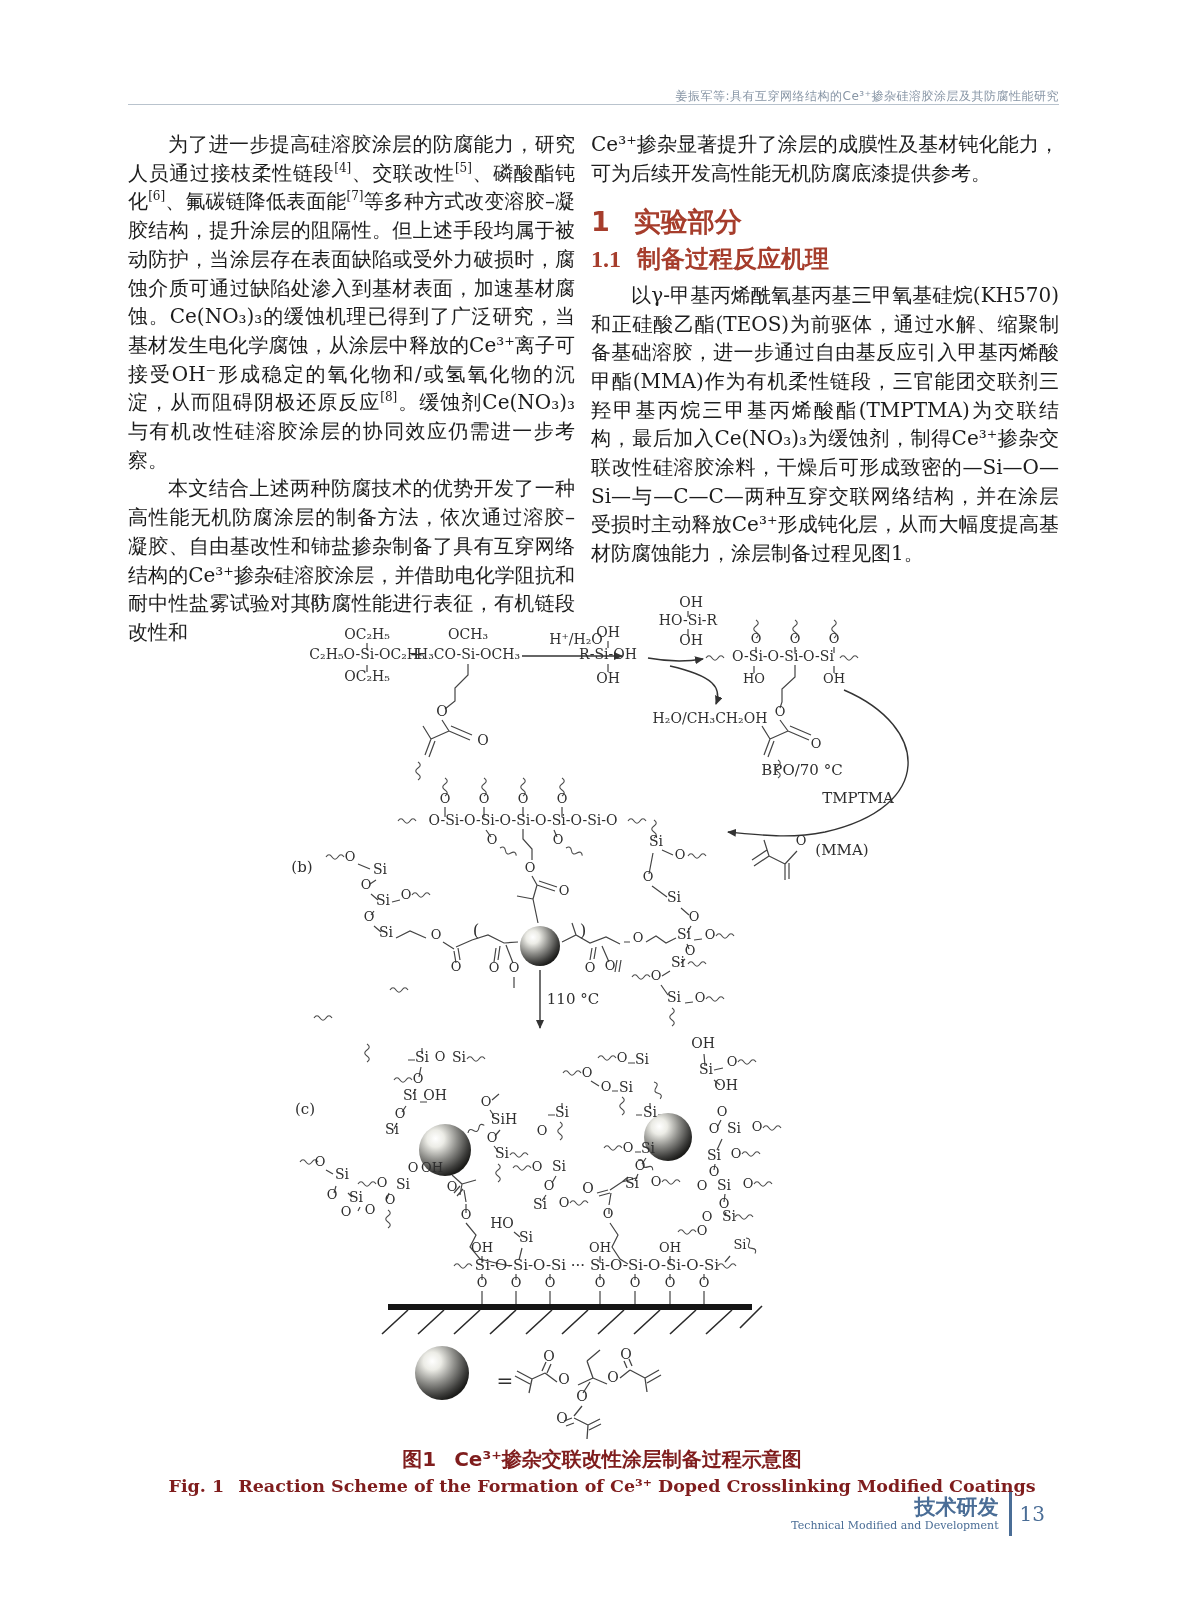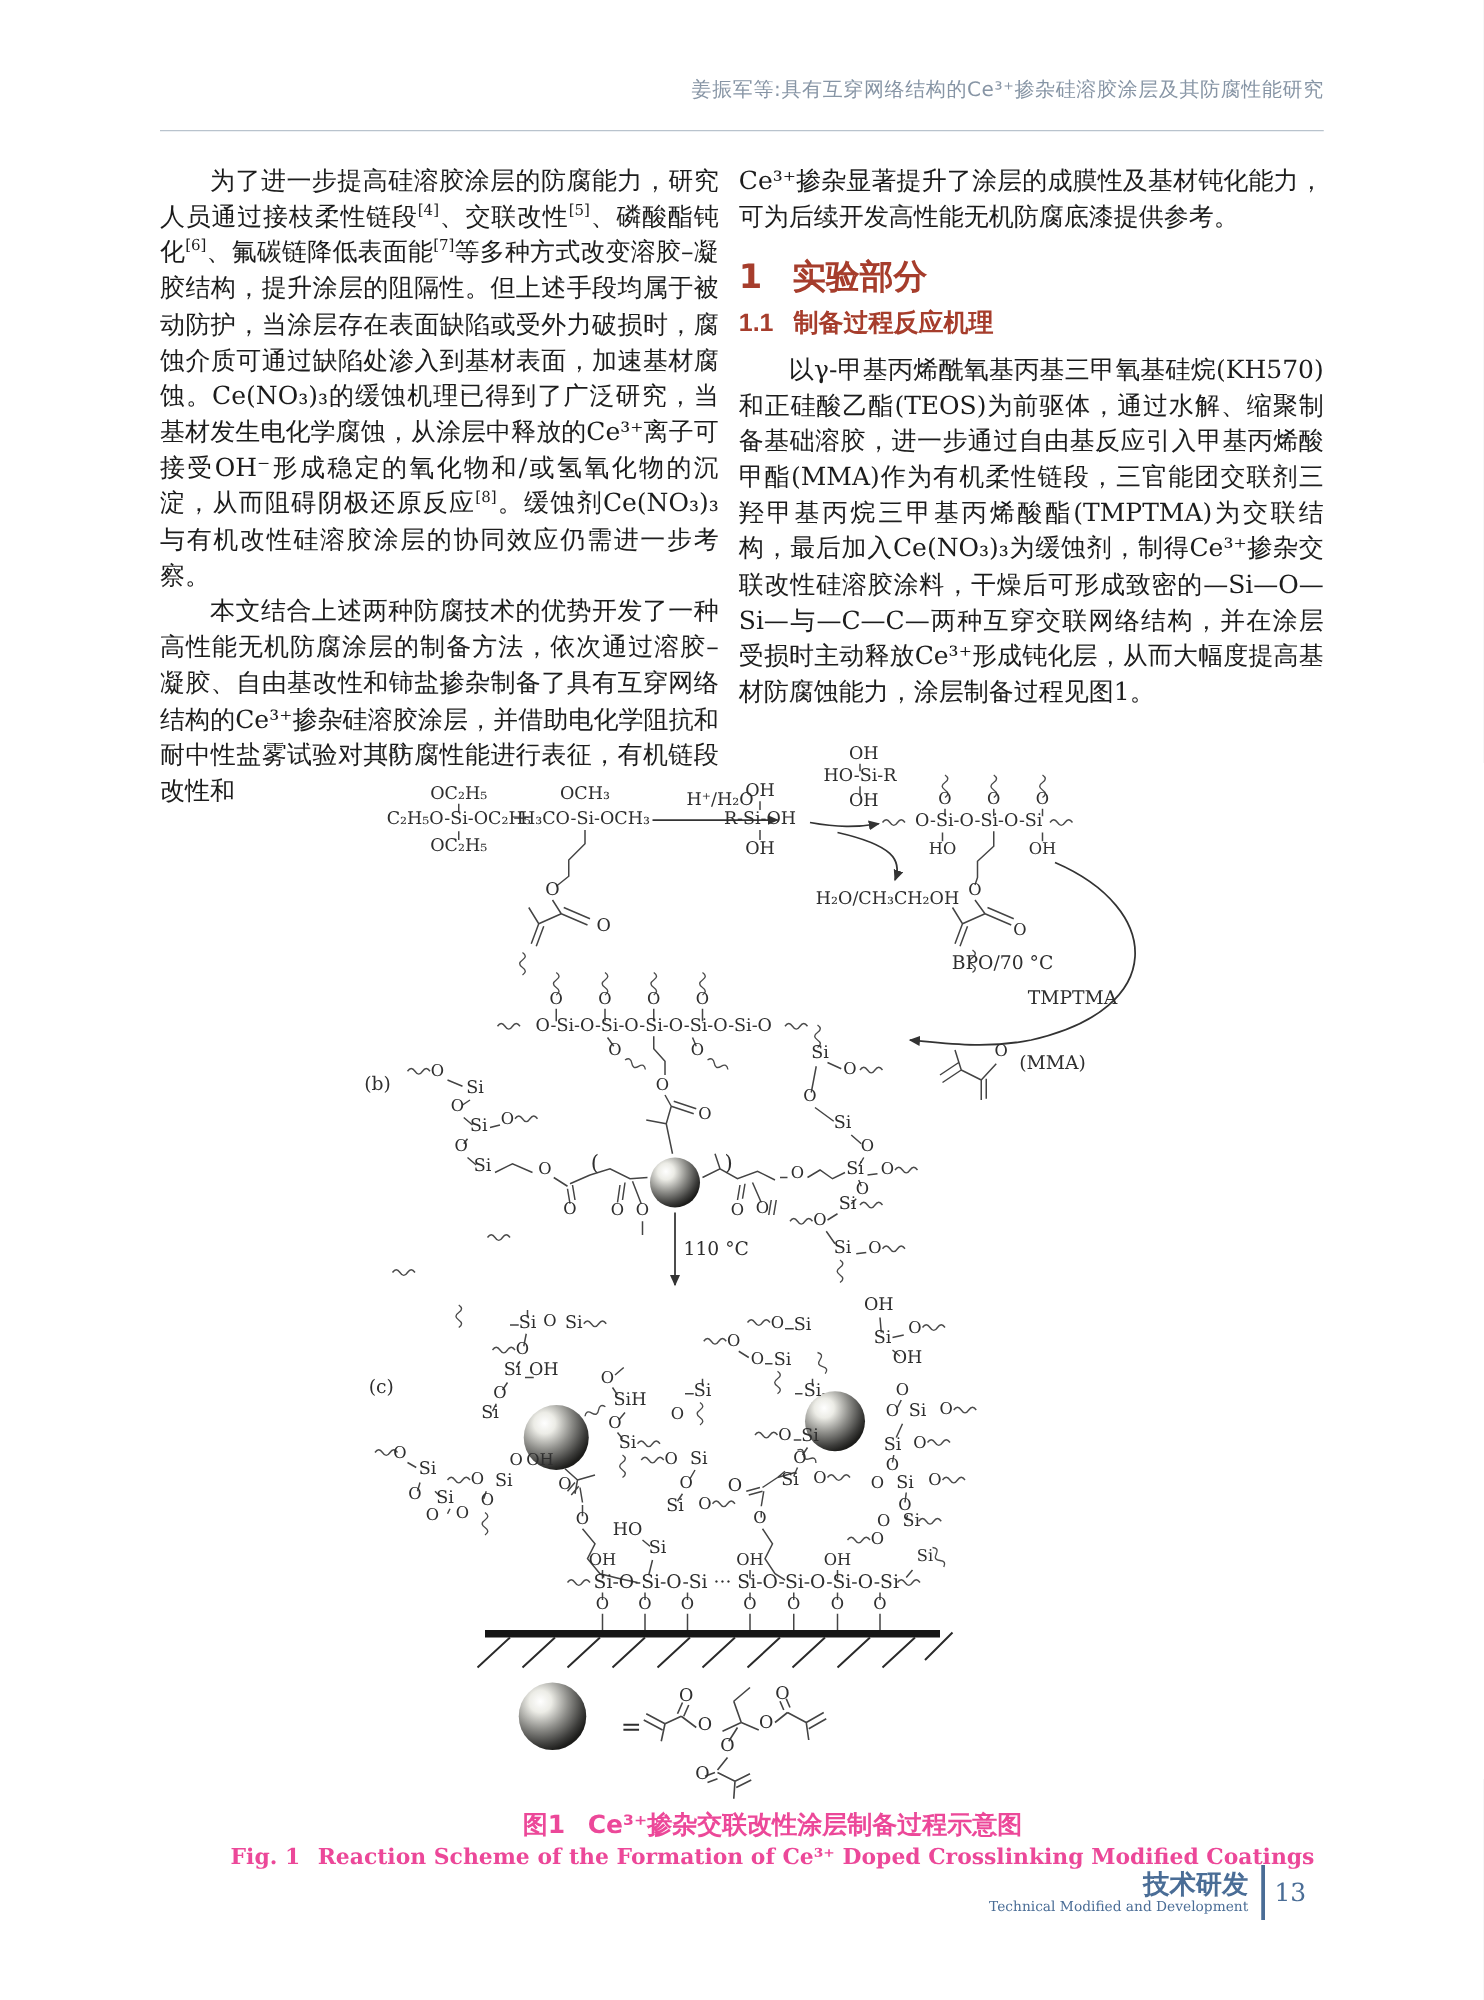--- a/index.html
+++ b/index.html
@@ -6,43 +6,43 @@
     --accent:#a63d2c;
     --footer-blue:#4a6d96;
     --header-gray:#8795a5;
     --ink:#1c1c1c;
     --fig-ink:#3a3a3a;
   }
   *{margin:0;padding:0;box-sizing:border-box;}
   body{background:#e8e8e8;font-family:"DejaVu Serif","Liberation Serif",serif;}
   .page{position:relative;width:1187px;height:1600px;background:#ffffff;margin:0 auto;overflow:hidden;}
 
-  .running-title{position:absolute;top:62px;left:128px;width:931px;text-align:right;
-    font-family:"DejaVu Sans","Liberation Sans",sans-serif;font-size:16px;color:var(--header-gray);letter-spacing:.5px;}
+  .running-title{position:absolute;top:88px;left:128px;width:931px;text-align:right;
+    font-family:"DejaVu Sans","Liberation Sans",sans-serif;font-size:12px;color:var(--header-gray);letter-spacing:.5px;}
   .header-rule{position:absolute;top:104px;left:128px;width:931px;height:1px;background:#b9c3cd;}
 
   .col{position:absolute;top:130px;font-size:20px;line-height:28.7px;color:var(--ink);
     text-align:justify;text-justify:inter-character;}
   .col-left{left:128px;width:447px;}
   .col-right{left:591px;width:468px;}
   .col p{text-indent:2em;}
   .col p.no-indent{text-indent:0;}
   .col sup{font-size:12px;line-height:0;}
 
   .h1-sec{margin-top:21px;margin-bottom:6px;font-family:"DejaVu Sans","Liberation Sans",sans-serif;
     font-weight:bold;font-size:27px;color:var(--accent);display:flex;align-items:baseline;}
   .h1-sec .num{margin-right:24px;}
-  .h2-sec{margin-top:8px;margin-bottom:7px;font-family:Liberation Sans, sans-serif;
-    font-weight:bold;font-size:20px;color:var(--accent);display:flex;align-items:flex-end;}
+  .h2-sec{margin-top:8px;margin-bottom:7px;font-family:Liberation Serif, serif;
+    font-weight:bold;font-size:24px;color:var(--accent);display:flex;align-items:flex-end;}
   .h2-sec .num{margin-right:16px;}
 
   .figure-wrap{position:absolute;left:270px;top:592px;width:700px;height:852px;}
   svg text{fill:#2e2e2e;font-family:"DejaVu Serif","Liberation Serif",serif;}
 
-  .caption{position:absolute;left:168px;width:900px;text-align:center;color:#ec4899;}
+  .caption{position:absolute;left:152px;width:900px;text-align:center;color:#7f1d1d;}
   .caption-zh{top:1446px;font-family:"DejaVu Sans","Liberation Sans",sans-serif;font-weight:bold;font-size:20px;}
   .caption-zh .cap-label{margin-right:18px;}
   .caption-en{top:1476px;font-family:"DejaVu Serif","Liberation Serif",serif;font-weight:bold;font-size:17.5px;text-align:center;}
   .caption-en .cap-label{margin-right:14px;}
 
   .footer{position:absolute;top:1492px;right:142px;display:flex;align-items:center;margin-left:41px;}
   .footer .sec-names{text-align:right;color:var(--footer-blue);}
   .footer .sec-zh{font-family:"DejaVu Sans","Liberation Sans",sans-serif;font-weight:bold;font-size:21px;line-height:24px;}
   .footer .sec-en{font-size:11px;line-height:14px;}
   .footer .divider{width:3px;height:44px;background:var(--footer-blue);margin:0 8px 0 10px;}

